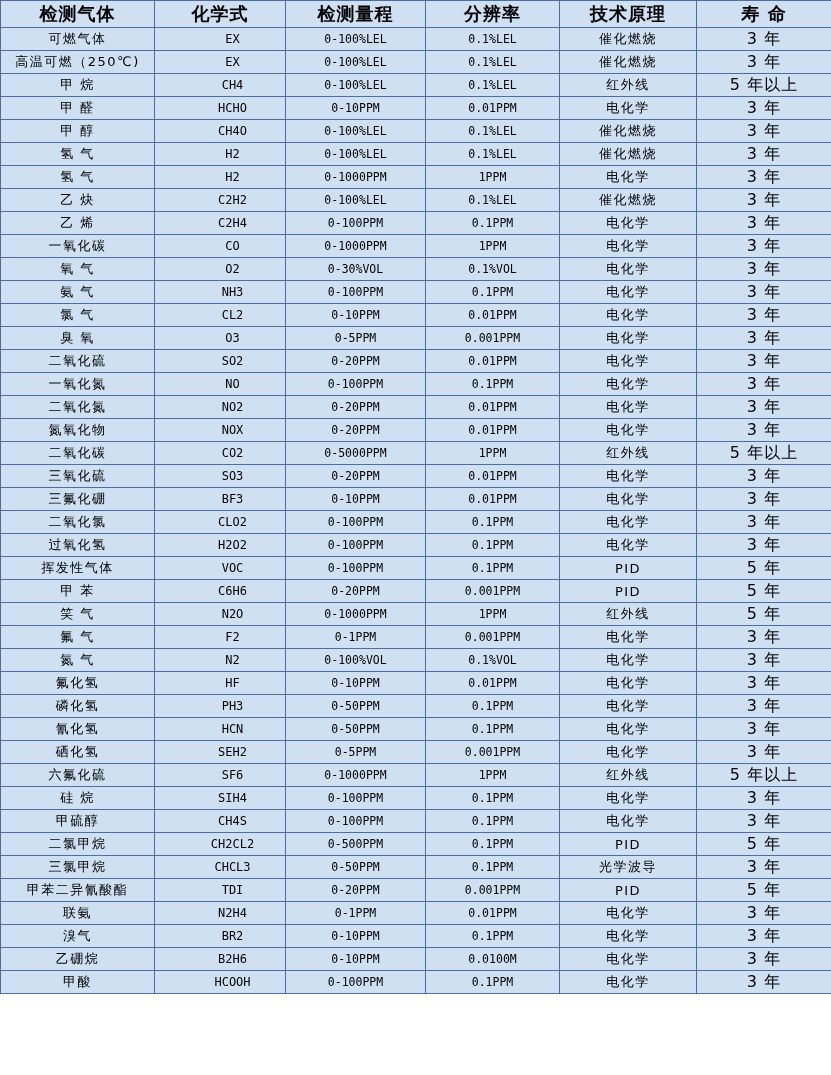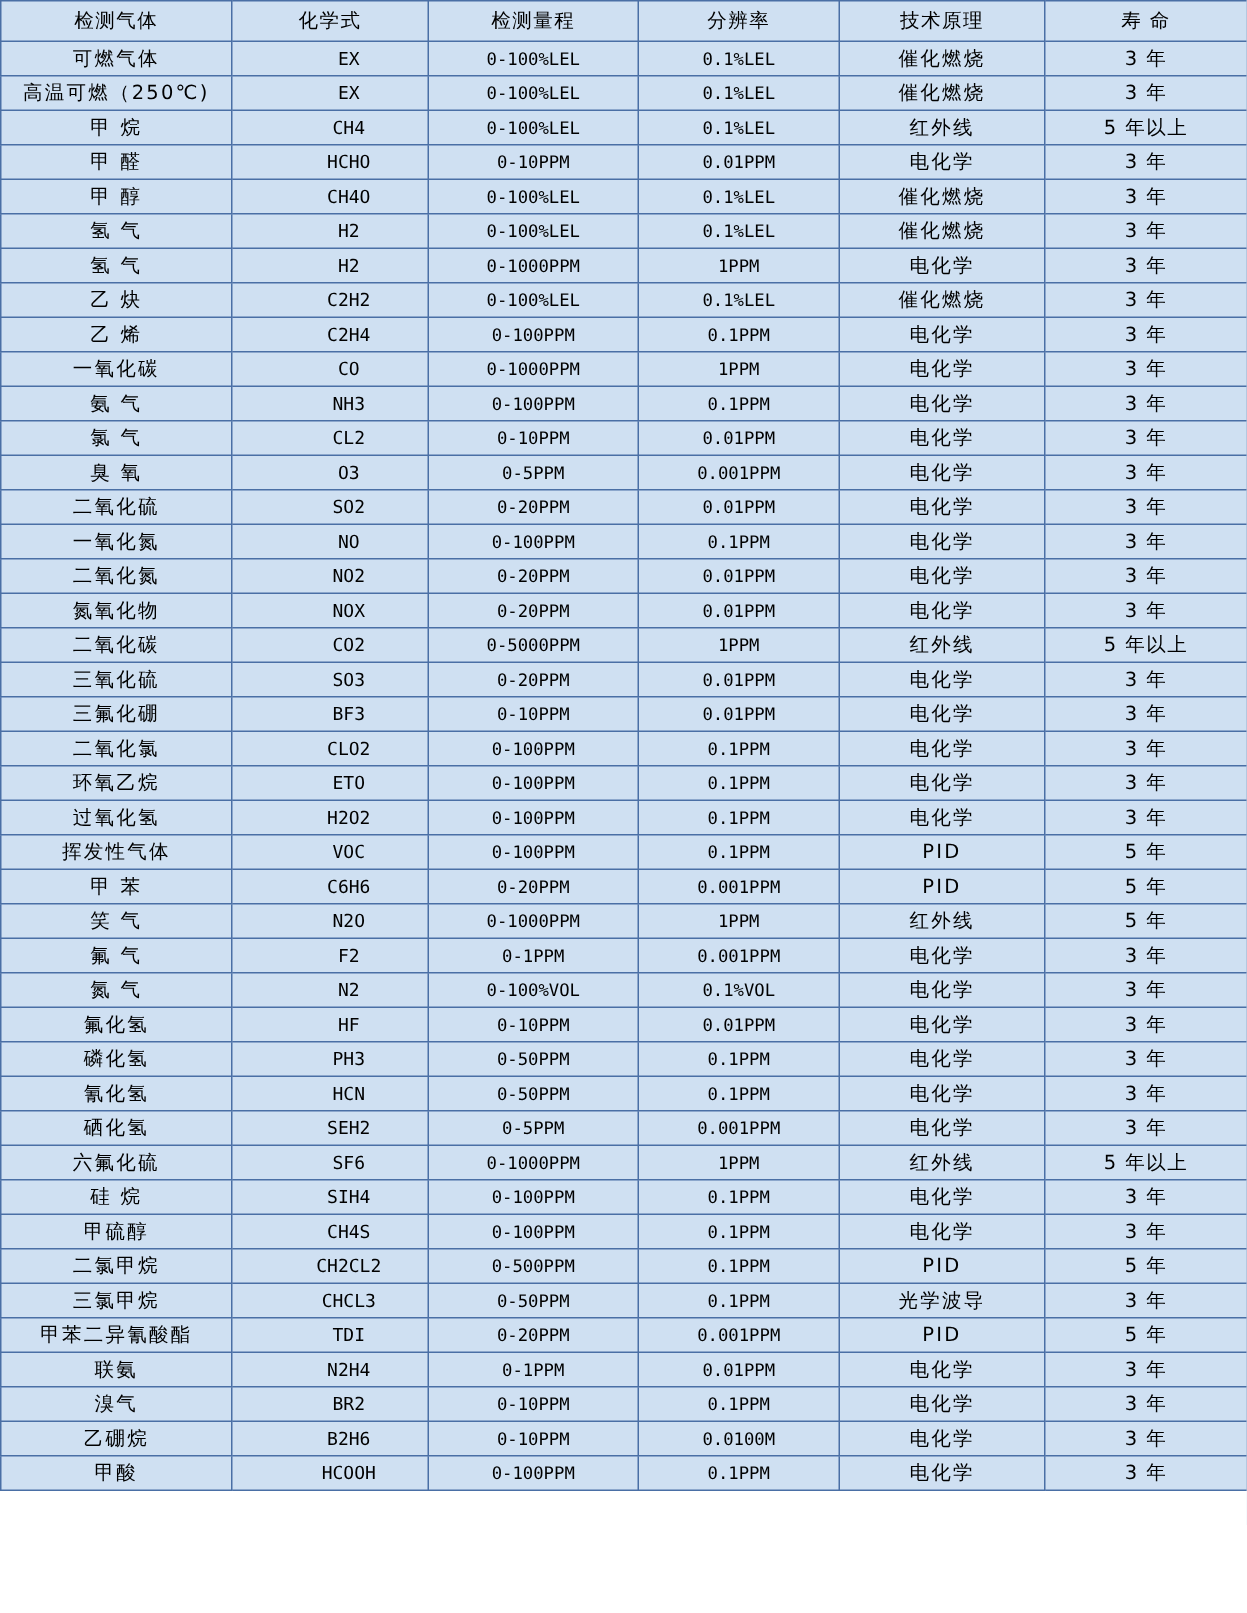--- a/index.html
+++ b/index.html
@@ -35,22 +35,22 @@
     text-align: center;
     vertical-align: middle;
     color: #000000;
     background: #cfe0f2;
     padding: 0;
     overflow: hidden;
     white-space: nowrap;
   }
   table.spec thead th {
     height: 26px;
-    font-size: 13px;
-    font-weight: normal;
+    font-size: 18px;
+    font-weight: bold;
     letter-spacing: 1px;
     font-family: "DejaVu Sans", sans-serif;
   }
   table.spec tbody td {
     height: 22px;
     font-size: 13px;
     font-family: "DejaVu Sans", sans-serif;
   }
   table.spec tbody td.cn {
     letter-spacing: 1.5px;
@@ -61,21 +61,21 @@
     letter-spacing: 0;
     padding-left: 25px;
   }
   table.spec tbody td.num {
     font-family: "DejaVu Sans Mono", monospace;
     font-size: 11.5px;
     letter-spacing: 0;
   }
   table.spec tbody td.life {
     letter-spacing: 1px;
-    font-size: 13px;
+    font-size: 16px;
   }
 </style>
 </head>
 <body>
 
 <div id="sheet">
   <table class="spec">
     <colgroup>
       <col class="c0">
         <col class="c1">
@@ -169,20 +169,28 @@
         </tr>
         <tr>
           <td class="cn">一氧化碳</td>
           <td class="mono">CO</td>
           <td class="num">0-1000PPM</td>
           <td class="num">1PPM</td>
           <td class="cn">电化学</td>
           <td class="life">3 年</td>
         </tr>
         <tr>
+          <td class="cn">氧 气</td>
+          <td class="mono">O2</td>
+          <td class="num">0-30%VOL</td>
+          <td class="num">0.1%VOL</td>
+          <td class="cn">电化学</td>
+          <td class="life">3 年</td>
+        </tr>
+        <tr>
           <td class="cn">氨 气</td>
           <td class="mono">NH3</td>
           <td class="num">0-100PPM</td>
           <td class="num">0.1PPM</td>
           <td class="cn">电化学</td>
           <td class="life">3 年</td>
         </tr>
         <tr>
           <td class="cn">氯 气</td>
           <td class="mono">CL2</td>
@@ -257,28 +265,20 @@
         </tr>
         <tr>
           <td class="cn">二氧化氯</td>
           <td class="mono">CLO2</td>
           <td class="num">0-100PPM</td>
           <td class="num">0.1PPM</td>
           <td class="cn">电化学</td>
           <td class="life">3 年</td>
         </tr>
         <tr>
-          <td class="cn">环氧乙烷</td>
-          <td class="mono">ETO</td>
-          <td class="num">0-100PPM</td>
-          <td class="num">0.1PPM</td>
-          <td class="cn">电化学</td>
-          <td class="life">3 年</td>
-        </tr>
-        <tr>
           <td class="cn">过氧化氢</td>
           <td class="mono">H2O2</td>
           <td class="num">0-100PPM</td>
           <td class="num">0.1PPM</td>
           <td class="cn">电化学</td>
           <td class="life">3 年</td>
         </tr>
         <tr>
           <td class="cn">挥发性气体</td>
           <td class="mono">VOC</td>

